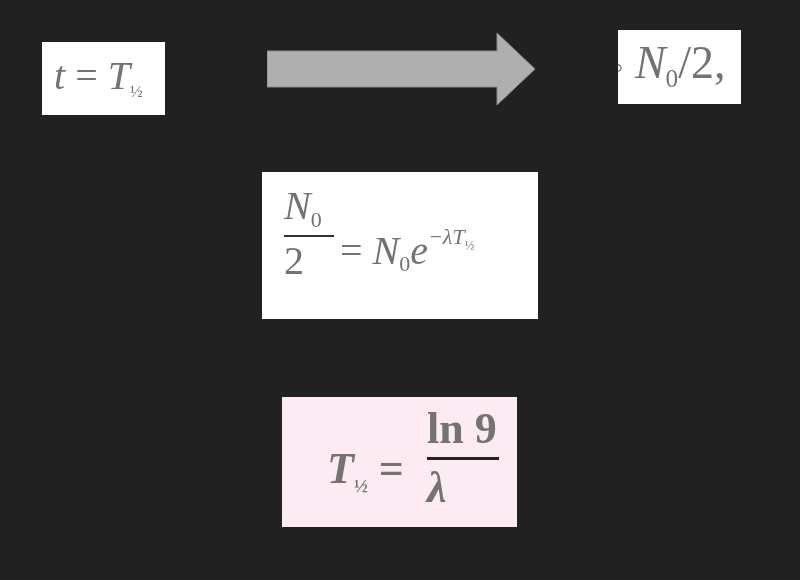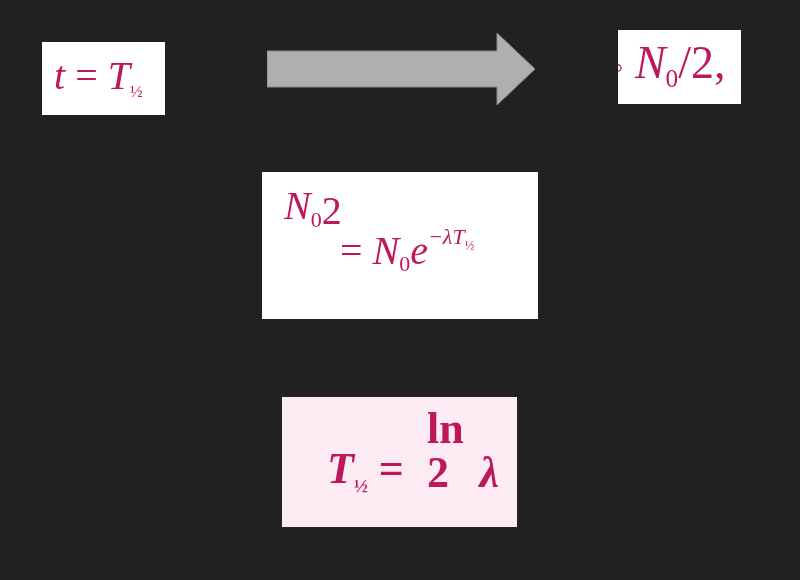--- a/index.html
+++ b/index.html
@@ -1,33 +1,33 @@
 <!DOCTYPE html>
 <html><head>
 <meta charset="utf-8">
 <style>
   html, body { margin:0; padding:0; }
   body { width:800px; height:580px; background:#212121; position:relative; overflow:hidden;
          font-family:"Liberation Serif", "DejaVu Serif", serif; }
-  .box { position:absolute; background:#ffffff; color:#be185d; box-sizing:border-box; }
+  .box { position:absolute; background:#ffffff; color:#737373; box-sizing:border-box; }
   .it { font-style:italic; }
   .sub { font-size:0.55em; vertical-align:-0.35em; font-style:normal; }
   .tiny { font-size:0.42em; vertical-align:-0.5em; font-style:normal; }
 
   #box-t { left:42px; top:42px; width:123px; height:73px; font-size:40px; }
   #box-t .inner { position:absolute; left:12px; top:10px; white-space:nowrap; }
 
   #arrow { position:absolute; left:267px; top:33px; width:268px; height:72px; }
 
   #box-n { left:618px; top:30px; width:123px; height:74px; font-size:46px; overflow:hidden;padding-left:28px; }
   #box-n .inner { position:absolute; left:-6px; top:6px; white-space:nowrap; }
   #box-n .dot { font-size:0.7em; }
 
   #box-eq1 { left:262px; top:172px; width:276px; height:147px; font-size:40px; }
-  .frac { position:absolute; display:flex; flex-direction:row; align-items:flex-end; }
+  .frac { position:absolute; display:flex; flex-direction:column; align-items:flex-start; }
   .frac .num, .frac .den { line-height:1; }
   .frac .bar { height:2px; background:#333; align-self:stretch; margin:4px 0; }
   #eq1-frac { left:22px; top:14px; width:50px; }
   #eq1-rhs { position:absolute; left:78px; top:52px; white-space:nowrap;text-align:right; }
   .sup { font-size:0.55em; vertical-align:0.9em; }
 
   #box-eq2 { left:282px; top:385px; width:235px; height:130px; background:#fcebf2; font-size:44px; font-weight:bold;margin-top:12px; }
   #eq2-lhs { position:absolute; left:45px; top:46px; white-space:nowrap; }
   #eq2-frac { left:145px; top:10px; width:72px; }
   #eq2-frac .bar { height:3px; background:#222; margin:6px 0; }
@@ -65,17 +65,17 @@
     <span class="it">N</span><span class="sub">0</span><span class="it">e</span><span class="sup it">−λT</span><span class="sup" style="font-size:0.32em;vertical-align:1.1em">½</span>
   </div>
 </div>
 
 <div id="box-eq2" class="box">
   <div id="eq2-lhs">
     <span class="it">T</span><span class="tiny">½</span>
     <span>=</span>
   </div>
   <div id="eq2-frac" class="frac">
-    <div class="num">ln 2</div>
+    <div class="num">ln 9</div>
     <div class="bar"></div>
     <div class="den it">λ</div>
   </div>
 </div>
 
 </body></html>

